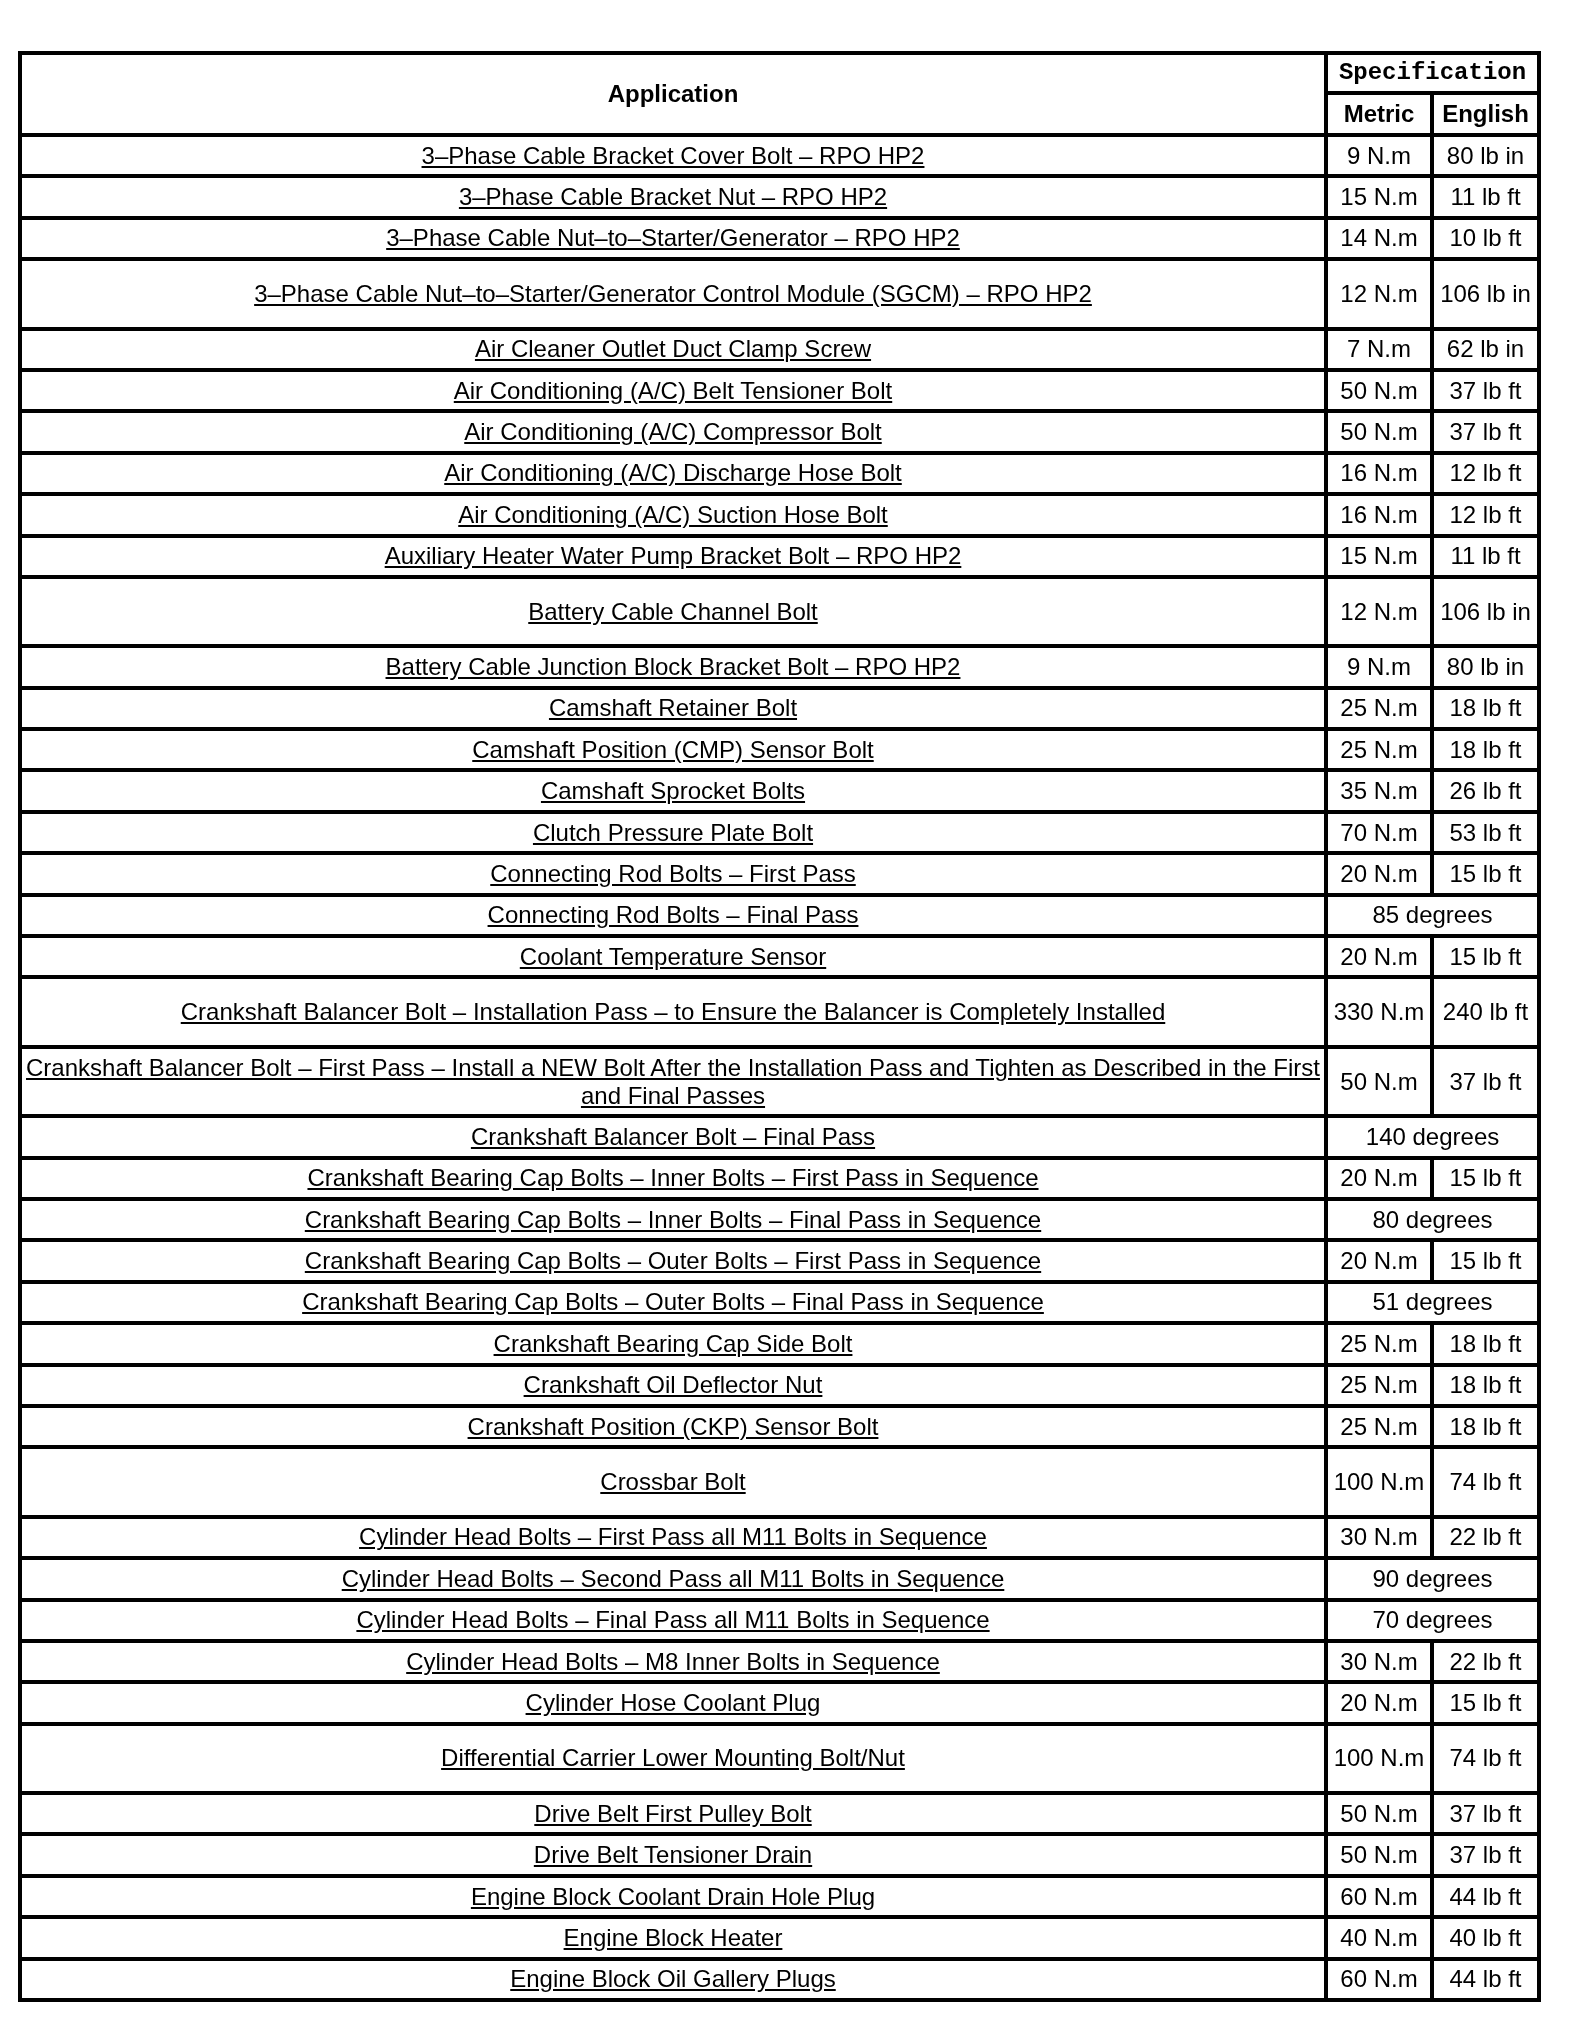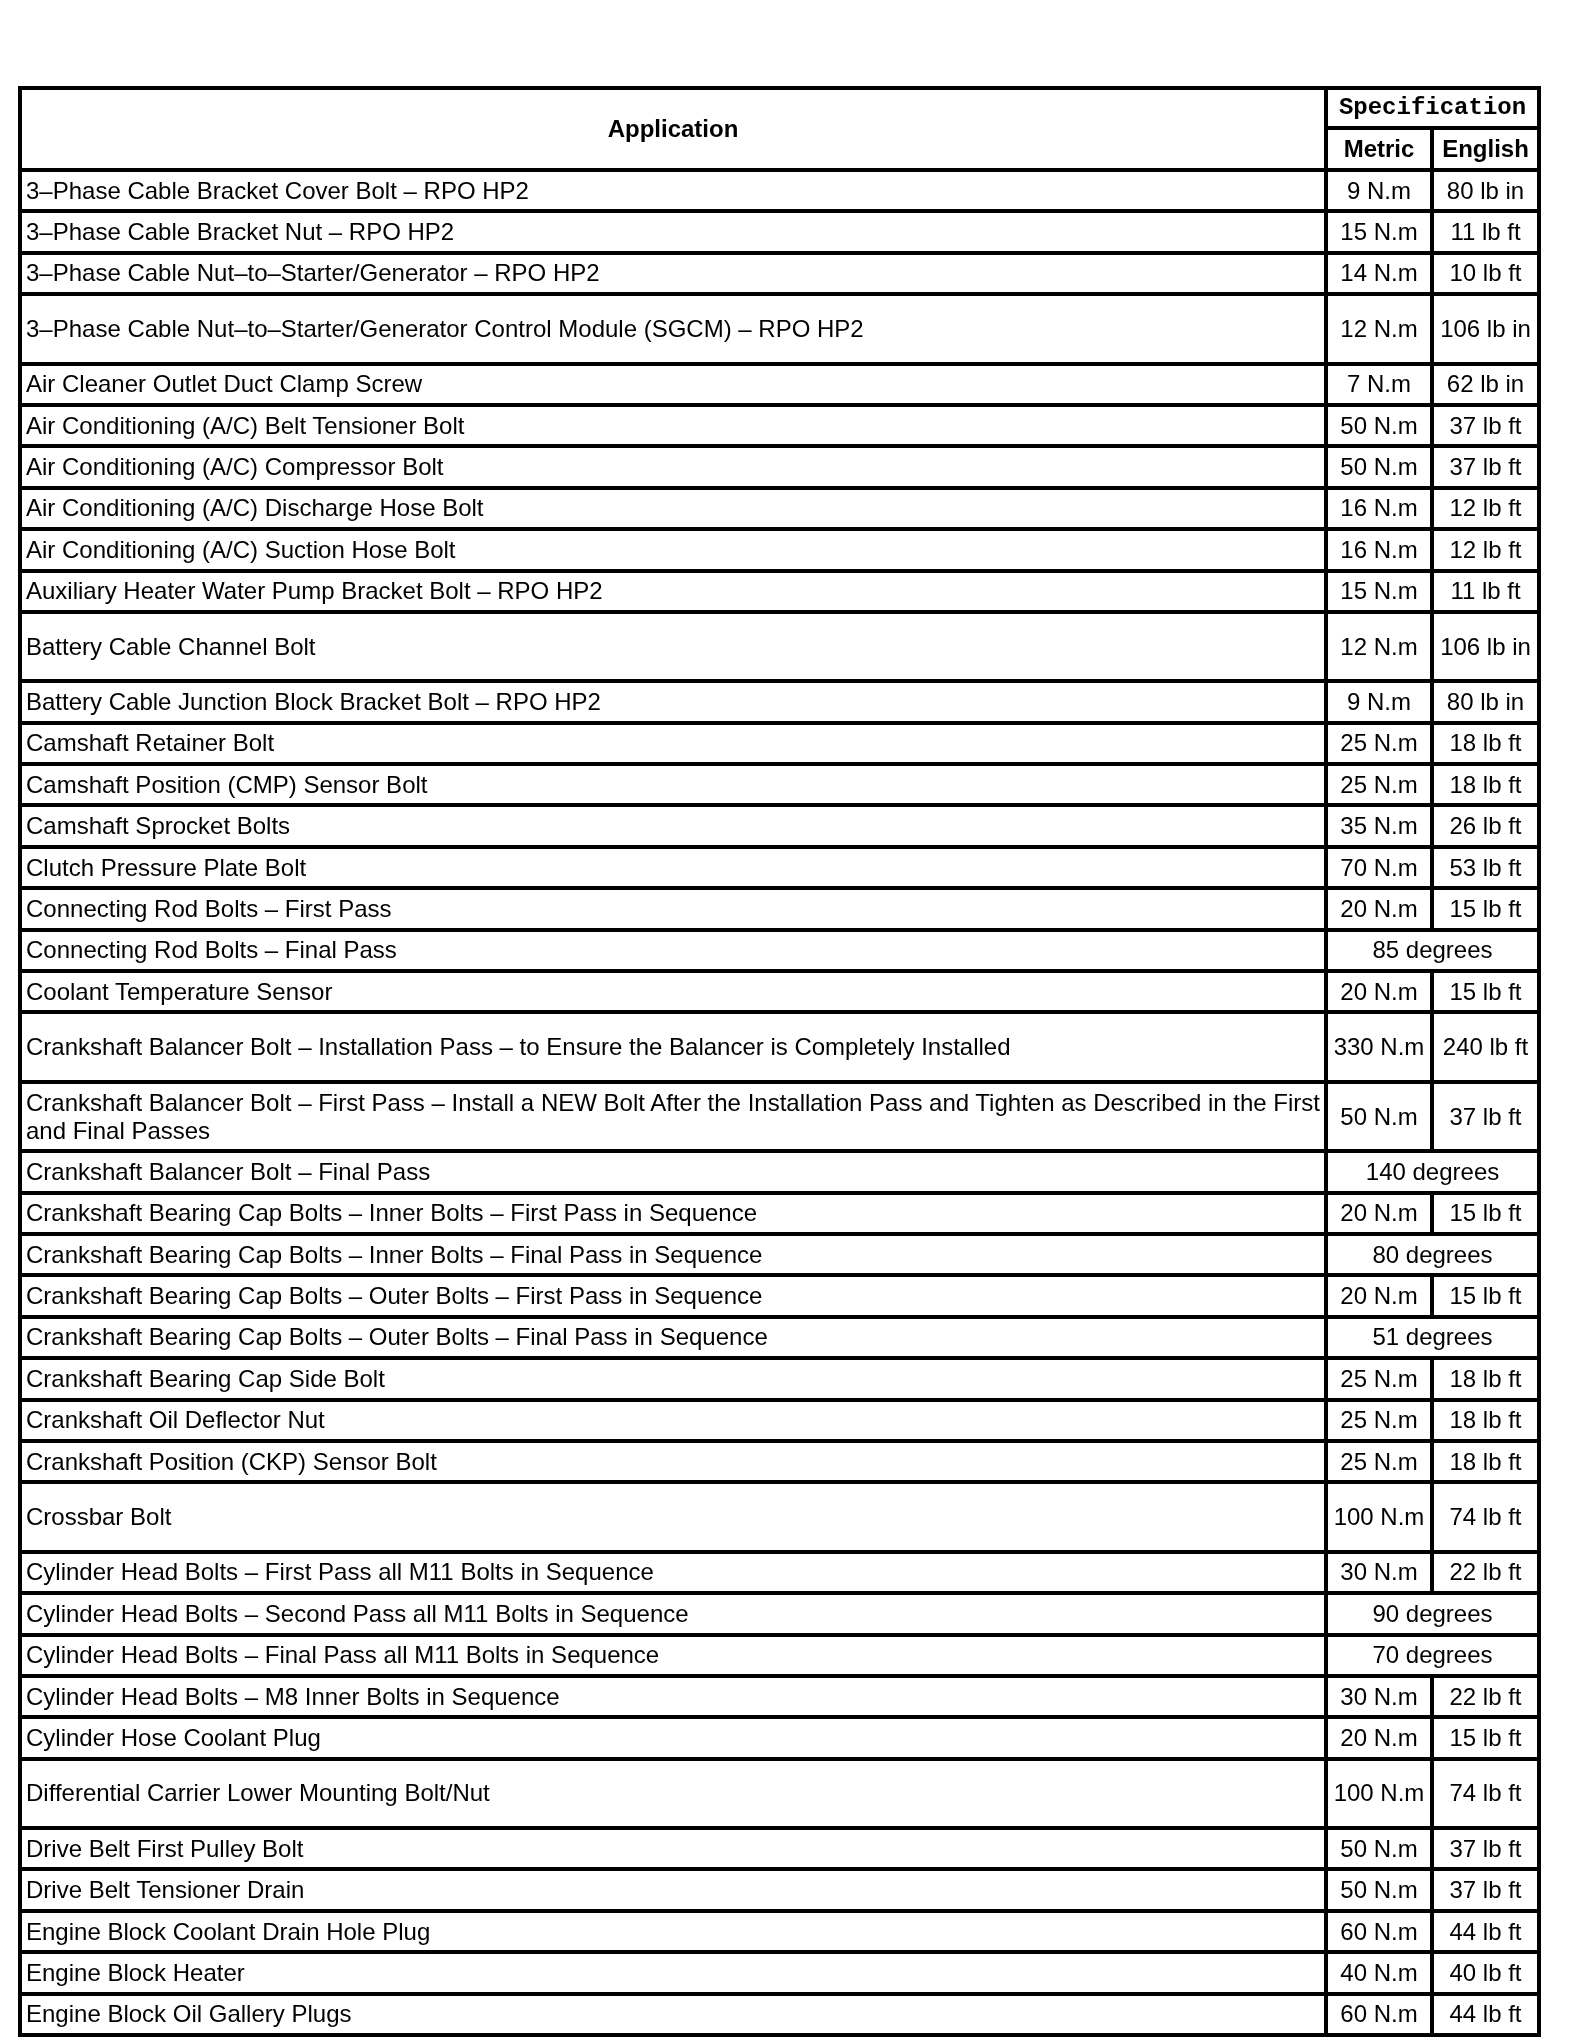--- a/index.html
+++ b/index.html
@@ -4,37 +4,36 @@
 <style>
   html, body { margin: 0; padding: 0; background: #ffffff; }
   body { width: 1584px; height: 2040px; position: relative; overflow: hidden;
          font-family: "Liberation Sans", "DejaVu Sans", sans-serif; color: #000; }
   table.spec {
     position: absolute; left: 18px; top: 51px;
     width: 1519px;
     border-collapse: collapse;
     table-layout: fixed;
     border: 4px solid #000;
-    margin-top: 35px;
   }
   table.spec col.c-app { width: 1306px; }
   table.spec col.c-met { width: 106px; }
   table.spec col.c-eng { width: 107px; }
   table.spec th, table.spec td {
     border: 4px solid #000;
     padding: 0 4px;
     font-size: 24px;
     line-height: 28px;
     box-sizing: border-box;
   }
   table.spec th { font-weight: bold; text-align: center; }
   th.h-app { height: 82px; }
   th.h-spec { height: 38px; font-family: Liberation Mono, monospace; }
   th.h-sub { height: 40px; }
-  td.app { text-align: left; padding-left: 4px; }
+  td.app { text-align: center; padding-left: 4px; text-decoration: underline; }
   td.val { text-align: center; padding: 0 2px; }
   tr.r-normal td { height: 41.4px; }
   tr.r-tall td { height: 69.4px; }
   td.val.wrap { line-height: 28px; }
 </style>
 </head>
 <body>
 
 <table class="spec">
   <colgroup>

